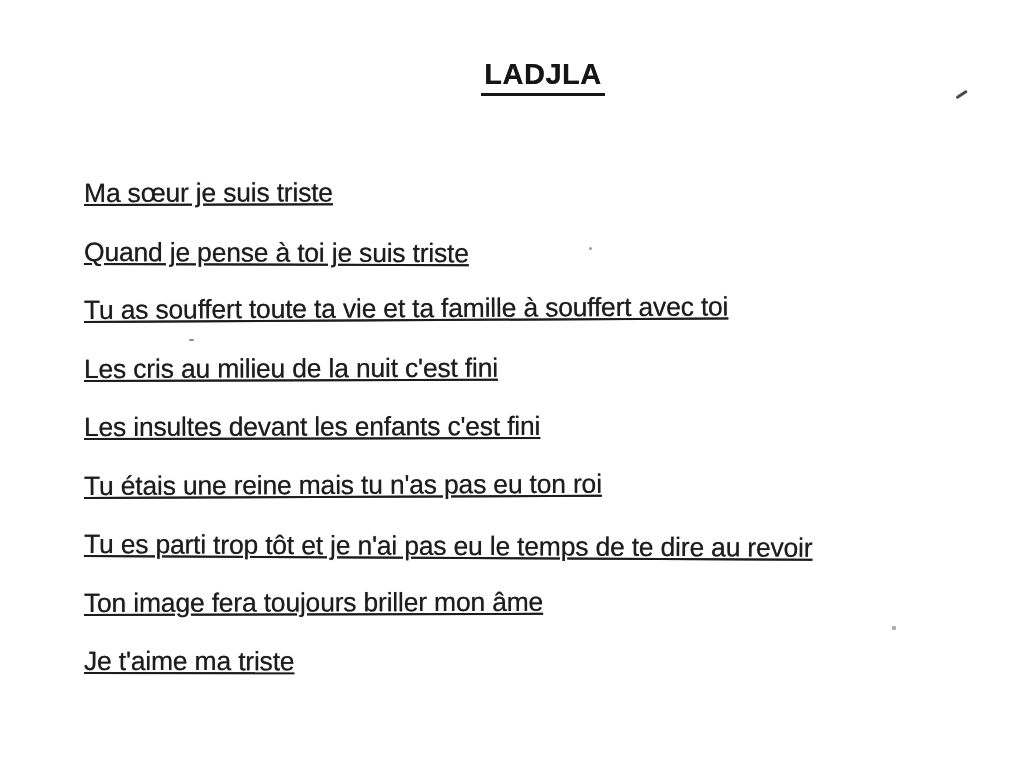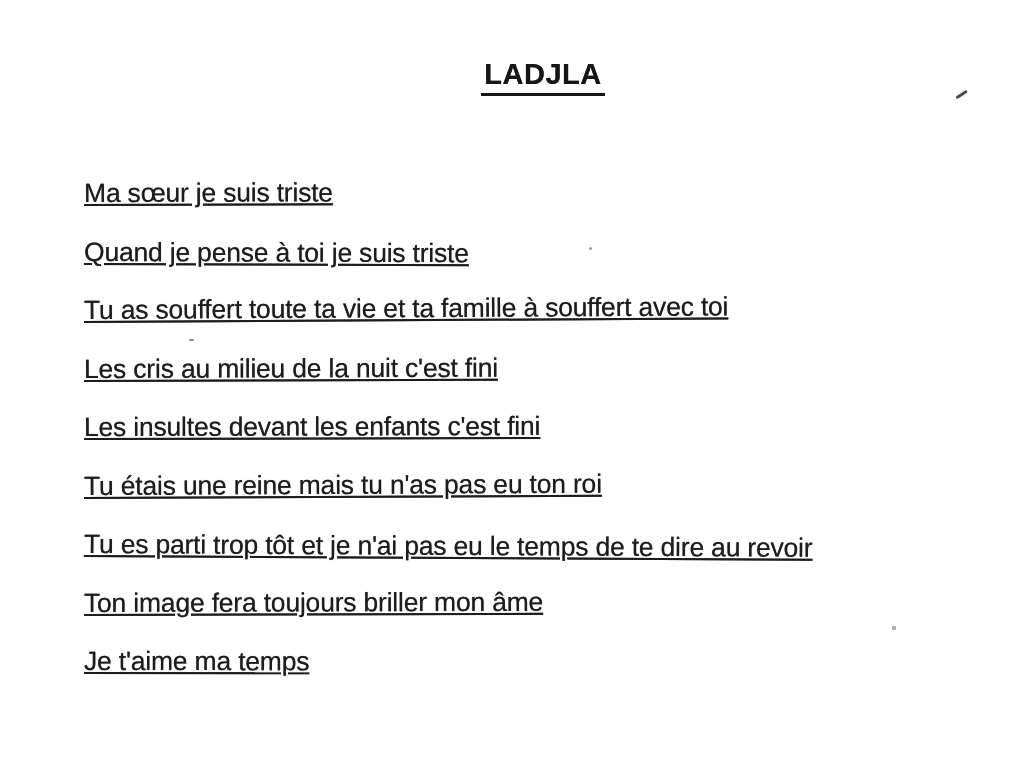--- a/index.html
+++ b/index.html
@@ -115,21 +115,21 @@
 
   <div class="poem">
     <div class="poem-line">Ma sœur je suis triste</div>
     <div class="poem-line">Quand je pense à toi je suis triste</div>
     <div class="poem-line">Tu as souffert toute ta vie et ta famille à souffert avec toi</div>
     <div class="poem-line">Les cris au milieu de la nuit c'est fini</div>
     <div class="poem-line">Les insultes devant les enfants c'est fini</div>
     <div class="poem-line">Tu étais une reine mais tu n'as pas eu ton roi</div>
     <div class="poem-line">Tu es parti trop tôt et je n'ai pas eu le temps de te dire au revoir</div>
     <div class="poem-line">Ton image fera toujours briller mon âme</div>
-    <div class="poem-line">Je t'aime ma temps</div>
+    <div class="poem-line">Je t'aime ma triste</div>
   </div>
 
   <div class="artifact artifact-tick"></div>
   <div class="artifact artifact-dot-1"></div>
   <div class="artifact artifact-dash"></div>
   <div class="artifact artifact-dot-2"></div>
 
 </div>
 
 </body></html>

